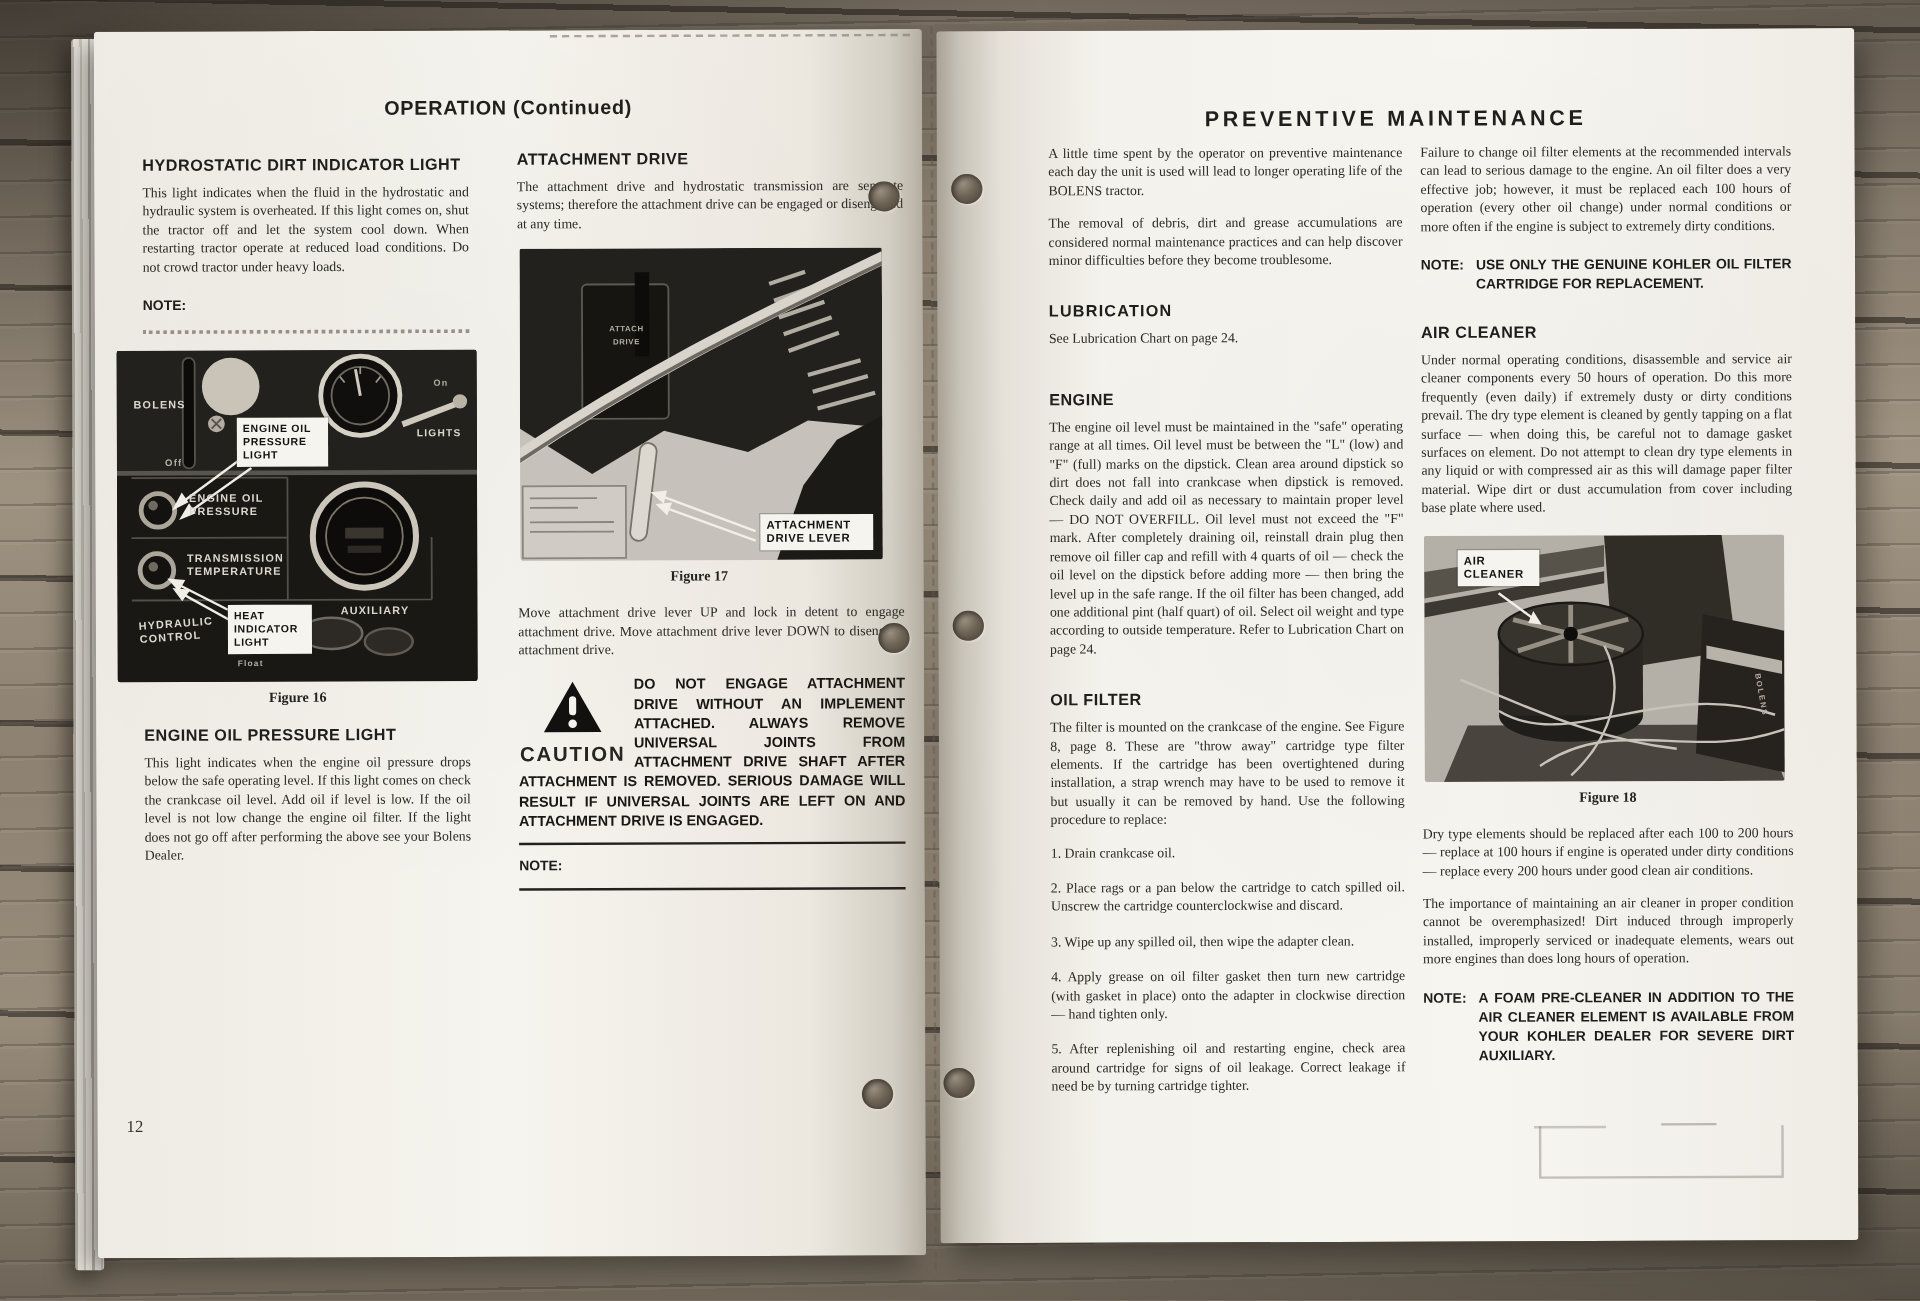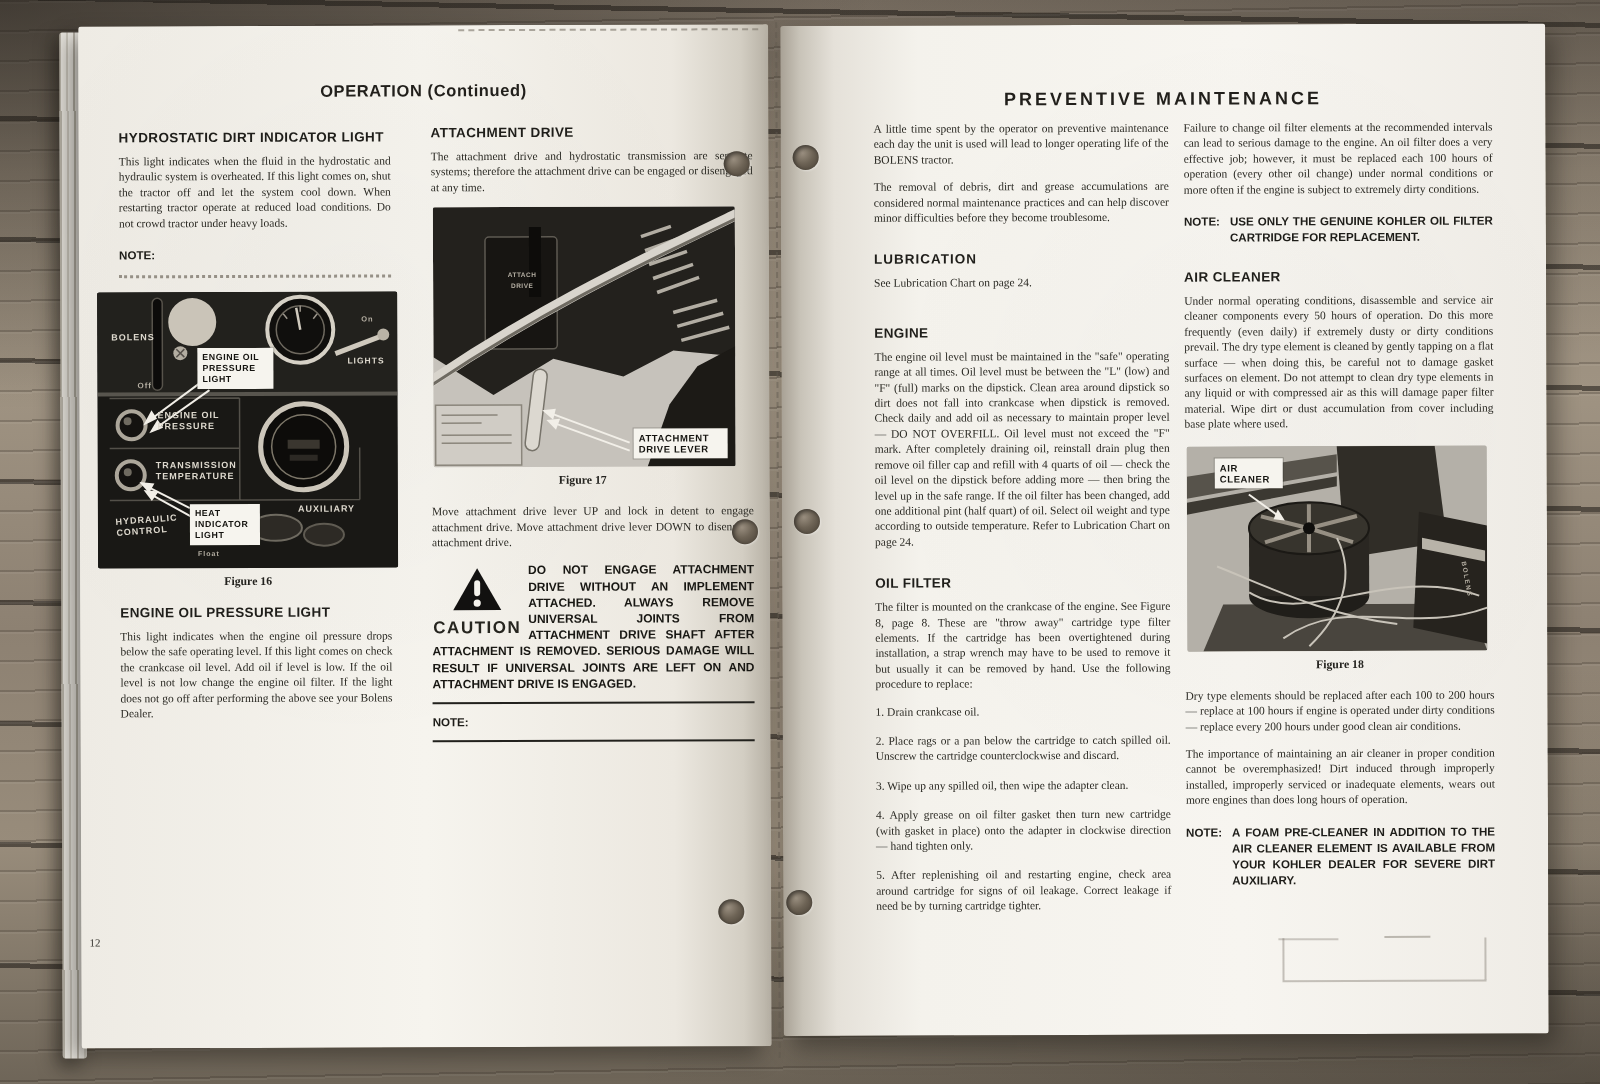--- a/index.html
+++ b/index.html
@@ -51,21 +51,21 @@
   .h-sec{font-family:"Liberation Sans",sans-serif;font-weight:bold;font-size:13.5px;letter-spacing:.4px;
     margin:0 0 9px;color:#1f1e1a;}
   .body-p{font-size:11.5px;line-height:15.4px;text-align:justify;margin:0 0 12px;color:#2a2923;}
   .note-block{display:flex;margin:16px 0 12px;font-family:"Liberation Sans",sans-serif;font-weight:bold;
     font-size:11.6px;line-height:16px;color:#1d1c18;}
   .note-label{flex:0 0 46px;}
   .note-body{flex:1;text-align:justify;}
   .dotted-rule{border-top:3px dotted rgba(120,114,103,.75);margin:4px 0 14px;}
   .rule{border-top:2.5px solid #22211d;margin:10px 0;clear:both;}
   .fig-caption{text-align:center;font-size:11.8px;font-weight:600;margin:6px 0 16px;color:#24231f;}
-  .page-num{position:absolute;left:8px;bottom:100px;font-size:11px;color:#33322c;text-align:center;}
+  .page-num{position:absolute;left:24px;bottom:100px;font-size:14px;color:#33322c;text-align:center;}
   .steps .body-p{margin-bottom:14px;}
 
   
   .figure{position:relative;overflow:hidden;border-radius:2px;}
   .fig16{width:300px;height:276px;margin-left:-22px;background:linear-gradient(160deg,#23221f 0%,#171614 40%,#201f1c 100%);}
   .fig17{width:302px;height:260px;margin-left:2px;background:#c6c2bb;}
   .fig18{width:300px;height:205px;margin-left:2px;background:#b4b0a8;}
   .figure svg{position:absolute;inset:0;}
   .fig-label{position:absolute;font-family:"Liberation Sans",sans-serif;font-weight:bold;color:#ddd8cd;
     font-size:9px;letter-spacing:1px;line-height:11px;}
@@ -147,21 +147,21 @@
                 <polygon points="48,199 54,207 59,200"></polygon>
             </g>
           </svg>
           <span class="fig-label" style="left:14px;top:40px;">BOLENS</span>
           <span class="fig-label dim" style="left:40px;top:88px;font-size:8px;">Off</span>
           <span class="fig-label dim" style="left:264px;top:22px;font-size:7.5px;">On</span>
           <span class="fig-label" style="left:250px;top:64px;font-size:8.5px;">LIGHTS</span>
           <span class="fig-label" style="left:60px;top:118px;width:86px;">ENGINE OIL PRESSURE</span>
           <span class="fig-label" style="left:58px;top:168px;width:98px;">TRANSMISSION TEMPERATURE</span>
           <span class="fig-label" style="left:18px;top:222px;width:72px;transform:rotate(-4deg);">HYDRAULIC CONTROL</span>
-          <span class="fig-label" style="left:186px;top:212px;margin-left:14px;">AUXILIARY</span>
+          <span class="fig-label" style="left:186px;top:212px;">AUXILIARY</span>
           <span class="fig-label dim" style="left:100px;top:256px;font-size:7px;">Float</span>
           <span class="callout" style="left:100px;top:56px;width:66px;">ENGINE OIL PRESSURE LIGHT</span>
           <span class="callout" style="left:92px;top:212px;width:60px;">HEAT INDICATOR LIGHT</span>
         </div>
         <div class="fig-caption" style="margin-left:-22px;width:300px;">Figure 16</div>
 
         <h3 class="h-sec">ENGINE OIL PRESSURE LIGHT</h3>
         <p class="body-p">This light indicates when the engine oil pressure drops below the safe operating level. If this light comes on check the crankcase oil level. Add oil if level is low. If the oil level is not low change the engine oil filter. If the light does not go off after performing the above see your Bolens Dealer.</p>
       </div>
 

